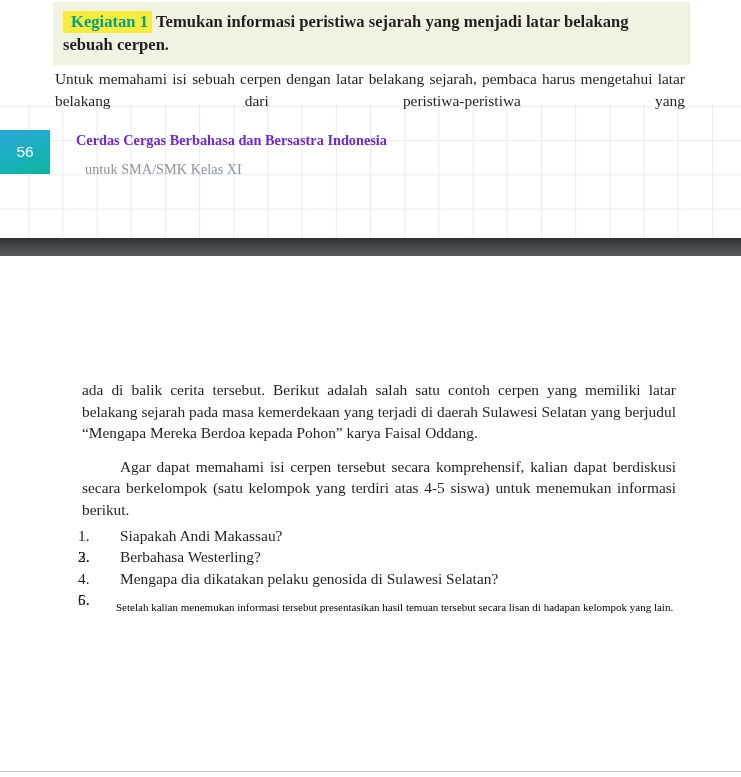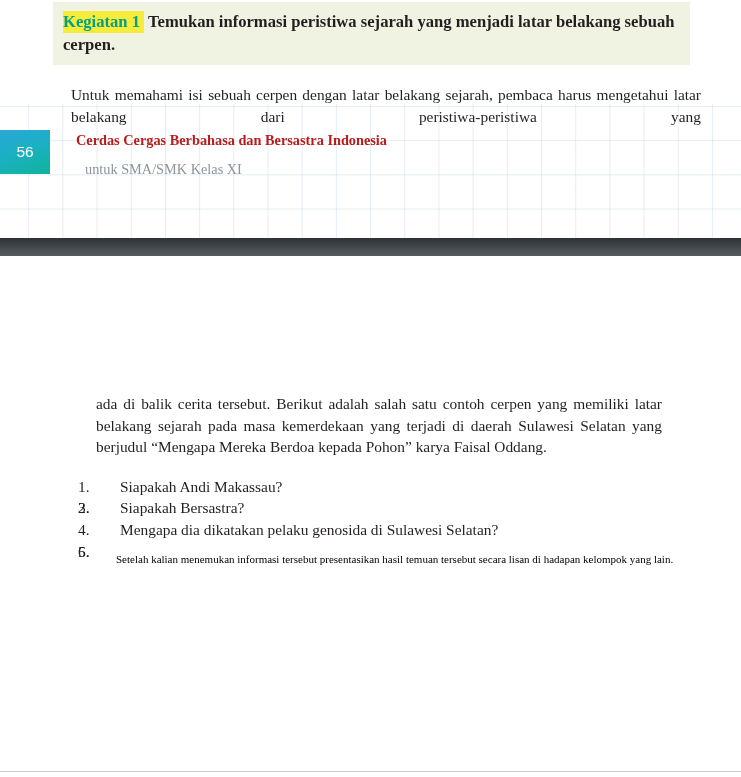--- a/index.html
+++ b/index.html
@@ -51,29 +51,29 @@
     font-weight: bold;
     font-size: 16.6px;
     line-height: 23px;
     color: #231f20;
     text-align: left;
   }
   #activity-badge {
     background: #f7ec3b;
     color: #00a08a;
     font-weight: bold;
-    padding: 1px 4px 2px 0;
+    padding: 1px 4px 2px 8px;
     margin-right: 4px;
   }
 
   #intro-para {
     position: absolute;
     left: 55px; top: 68px;
     width: 630px;
-    margin: 16px;
+    margin: 0;
     font-size: 15.4px;
     line-height: 21.5px;
     text-align: justify;
     text-align-last: justify;
     color: #231f20;
   }
 
   
   #page-chip {
     position: absolute;
@@ -90,21 +90,21 @@
   #footer-text {
     position: absolute;
     left: 76px; top: 131px;
     width: 520px;
   }
   #footer-line1 {
     margin: 0;
     font-size: 14.3px;
     line-height: 19px;
     font-weight: bold;
-    color: #b91c1c;
+    color: #6d28d9;
   }
   #footer-line2 {
     margin: 9px;
     font-size: 14.3px;
     line-height: 20px;
     color: #8e9499;
   }
 
   
   #separator-band {
@@ -124,21 +124,21 @@
     overflow: hidden;
   }
 
   #body-content {
     position: absolute;
     left: 78px; top: 119px;
     width: 602px;
   }
 
   p.body-para {
-    margin: 18px;
+    margin: 4px;
     font-size: 15.4px;
     line-height: 21.6px;
     text-align: justify;
     color: #231f20;
   }
   p.body-para.indented {
     text-indent: 38px;
     margin-top: 12px;
   }
 
@@ -204,25 +204,26 @@
 </div>
 
 <div id="separator-band"></div>
 
 <div id="bottom-page">
 
   <div id="body-content">
 
     <p class="body-para">ada di balik cerita tersebut. Berikut adalah salah satu contoh cerpen yang memiliki latar belakang sejarah pada masa kemerdekaan yang terjadi di daerah Sulawesi Selatan yang berjudul “Mengapa Mereka Berdoa kepada Pohon” karya Faisal Oddang.</p>
 
+    <p class="body-para indented">Agar dapat memahami isi cerpen tersebut secara komprehensif, kalian dapat berdiskusi secara berkelompok (satu  kelompok yang terdiri atas 4-5 siswa) untuk menemukan  informasi berikut.</p>
 
     <ol id="question-list">
         <li class="nojustify"><span class="li-num">1.</span><span>Siapakah Andi Makassau?</span></li>
         <li><span class="li-num">2.</span></li>
-        <li class="nojustify"><span class="li-num">3.</span><span>Siapakah Bersastra?</span></li>
+        <li class="nojustify"><span class="li-num">3.</span><span>Berbahasa Westerling?</span></li>
         <li class="nojustify"><span class="li-num">4.</span><span>Mengapa dia dikatakan pelaku genosida di Sulawesi Selatan?</span></li>
         <li class="nojustify"><span class="li-num">5.</span></li>
         <li><span class="li-num">6.</span></li>
       </ol>
 
     <p id="closing-para">Setelah kalian menemukan informasi tersebut presentasikan hasil temuan tersebut secara lisan di hadapan kelompok yang lain.</p>
   </div>
 
   <div id="bottom-rule"></div>
 </div>

